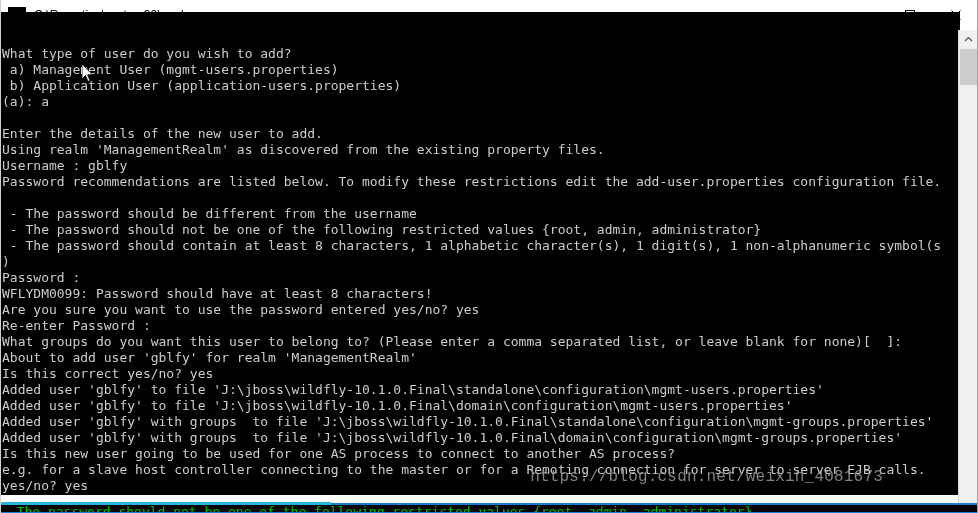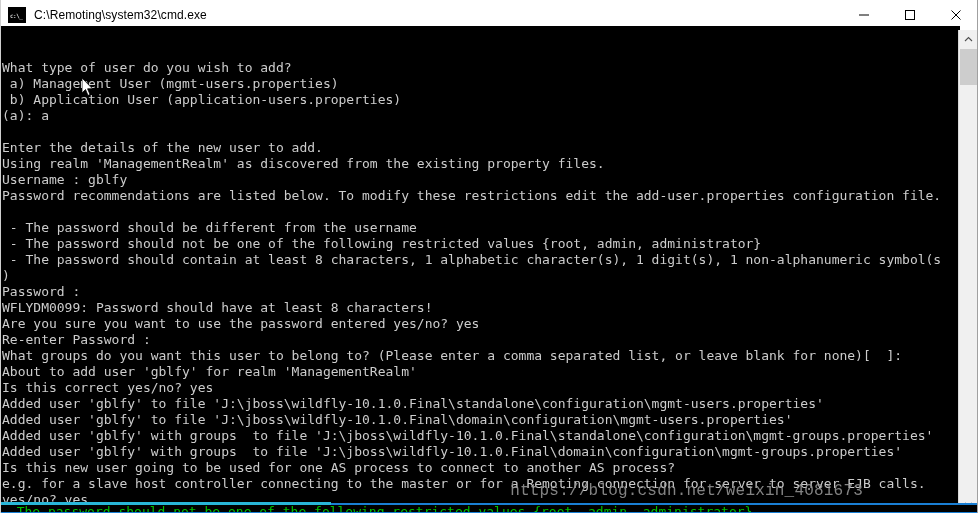--- a/index.html
+++ b/index.html
@@ -86,25 +86,26 @@
     height: 30px;
     display: flex;
     align-items: center;
     justify-content: center;
     background: #ffffff;
   }
   .wbtn svg { display: block; }
   
   #console-wrap {
     position: absolute;
-    top: 26px;
+    top: 12px;
     left: 0;
     width: 882px;
     height: 483px;
     background: #0c0c0c;
+    padding-left: 20px;
   }
   #console {
     position: absolute;
     top: 0;
     left: 0;
     width: 959px;
     height: 483px;
     background: #000000;
     overflow: hidden;
     color: #cccccc;

